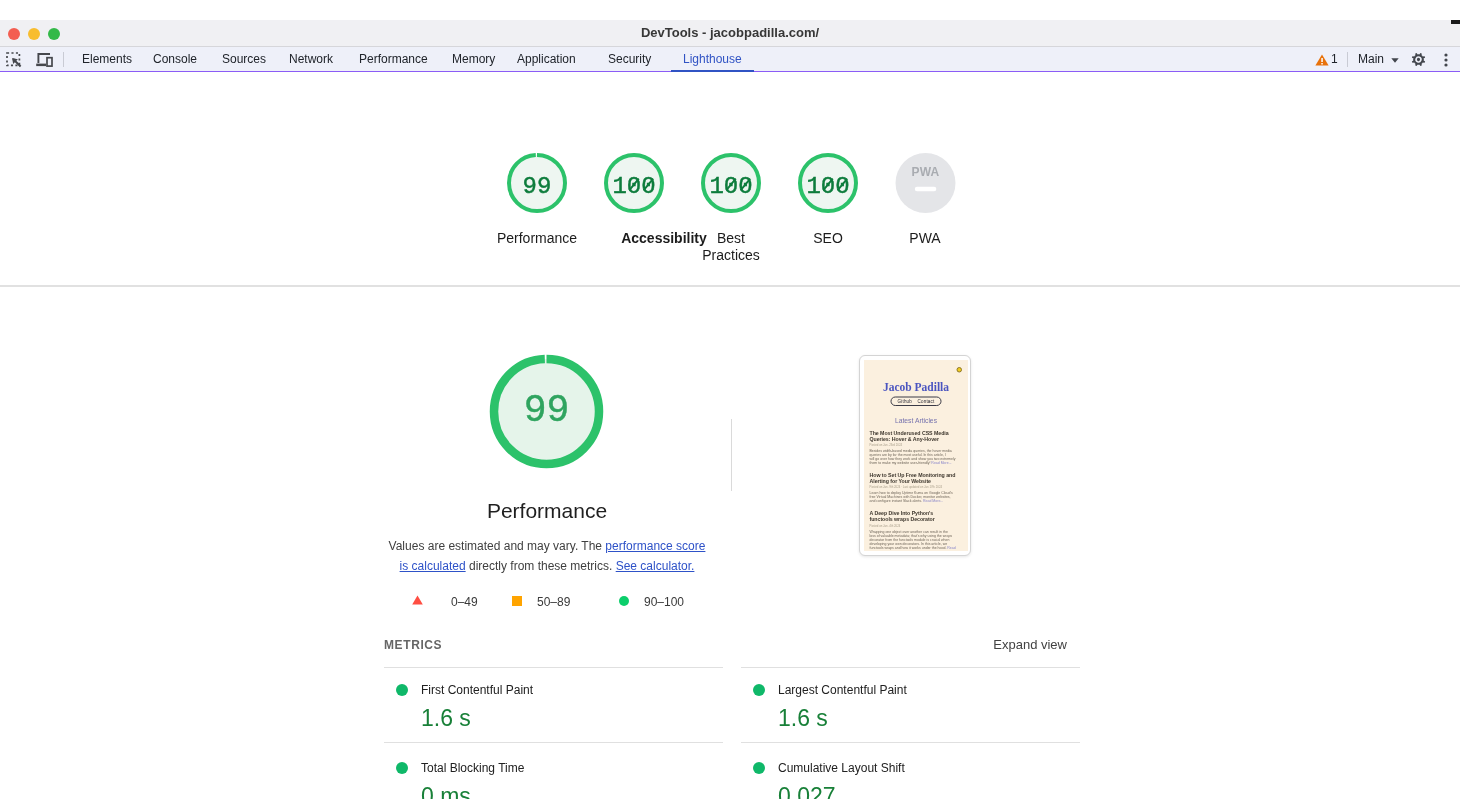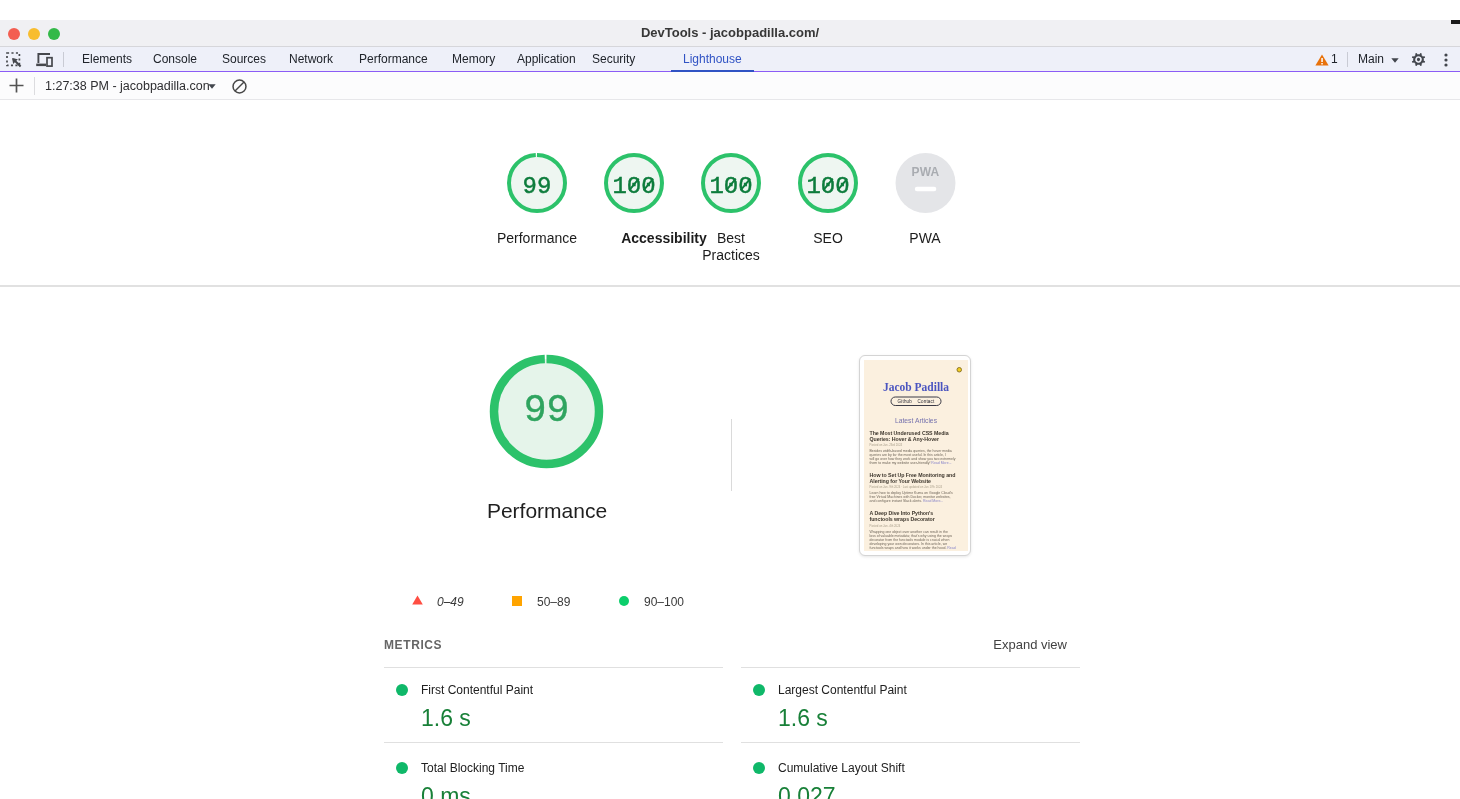--- a/index.html
+++ b/index.html
@@ -100,21 +100,21 @@
       <rect x="11" y="4.7" width="5" height="8.4" fill="none" stroke="#46484d" stroke-width="1.7"></rect>
     </svg>
     <div class="tabsep"></div>
     <div class="tab" style="left:82px;">Elements</div>
     <div class="tab" style="left:153px;">Console</div>
     <div class="tab" style="left:222px;">Sources</div>
     <div class="tab" style="left:289px;">Network</div>
     <div class="tab" style="left:359px;">Performance</div>
     <div class="tab" style="left:452px;">Memory</div>
     <div class="tab" style="left:517px;">Application</div>
-    <div class="tab" style="left:592px;">Security</div>
+    <div class="tab" style="left:608px;">Security</div>
     <div class="tab" style="left:683px; color:#3053c4;">Lighthouse</div>
     <div id="lh-underline"></div>
 
     <svg class="abs" style="left:1315px;top:7px;" width="14" height="12" viewBox="0 0 14 12">
       <path d="M7 0.5 L13.6 11.5 L0.4 11.5 Z" fill="#e8710a"></path>
       <rect x="6.3" y="4" width="1.5" height="4" fill="#fff"></rect>
       <rect x="6.3" y="9" width="1.5" height="1.5" fill="#fff"></rect>
     </svg>
     <div class="tab" style="left:1331px;">1</div>
     <div class="abs" style="left:1347px;top:5px;width:1px;height:15px;background:#c9cbd4;"></div>
@@ -138,34 +138,20 @@
         <circle cx="12" cy="12" r="2.6" fill="#42464d" stroke="none"></circle>
       </g>
     </svg>
     <svg class="abs" style="left:1444px;top:6px;" width="4" height="14" viewBox="0 0 4 14">
       <circle cx="2" cy="2" r="1.6" fill="#42464d"></circle>
         <circle cx="2" cy="7" r="1.6" fill="#42464d"></circle>
         <circle cx="2" cy="12" r="1.6" fill="#42464d"></circle>
     </svg>
   </div>
 
-  <div id="toolbar2">
-    <svg class="abs" style="left:9px;top:6px;" width="15" height="15" viewBox="0 0 15 15">
-      <path d="M7.5 0.5 V14.5 M0.5 7.5 H14.5" stroke="#535353" stroke-width="1.7"></path>
-    </svg>
-    <div id="tb2sep"></div>
-    <div id="tb2text">1:27:38 PM - jacobpadilla.con</div>
-    <svg class="abs" style="left:208px;top:12px;" width="8" height="5" viewBox="0 0 8 5">
-      <path d="M0.3 0.3 L7.7 0.3 L4 4.7 Z" fill="#42464d"></path>
-    </svg>
-    <svg class="abs" style="left:231.5px;top:7px;" width="15" height="15" viewBox="0 0 16 16">
-      <circle cx="8" cy="8" r="6.9" fill="none" stroke="#474747" stroke-width="1.6"></circle>
-      <path d="M3.2 12.8 L12.8 3.2" stroke="#474747" stroke-width="1.6"></path>
-    </svg>
-  </div>
 
 
   <div id="summary">
 
     <svg class="abs" style="left:507px;top:21px;" width="60" height="60" viewBox="0 0 60 60">
       <circle cx="30" cy="30" r="28" fill="#eef6f1"></circle>
       <circle cx="30" cy="30" r="28" fill="none" stroke="#2cc26a" stroke-width="4" stroke-dasharray="174.4 1.5" transform="rotate(-90 30 30)"></circle>
       <text x="30" y="40" text-anchor="middle" font-family="Liberation Mono, monospace" font-size="24" fill="#0d7c3c" stroke="#0d7c3c" stroke-width="0.45">99</text>
     </svg>
     <svg class="abs" style="left:604px;top:21px;" width="60" height="60" viewBox="0 0 60 60">
@@ -197,25 +183,26 @@
     <div class="sc-label" style="left:768px;">SEO</div>
     <div class="sc-label" style="left:865px;">PWA</div>
   </div>
 
   <svg class="abs" style="left:489px;top:333.5px;" width="115" height="115" viewBox="0 0 115 115">
     <circle cx="57.5" cy="57.5" r="52.5" fill="#e5f4ea"></circle>
     <circle cx="57.5" cy="57.5" r="52.5" fill="none" stroke="#2cc26a" stroke-width="8.5" stroke-dasharray="327.6 2.3" transform="rotate(-90 57.5 57.5)" stroke-linecap="butt"></circle>
     <text x="57.5" y="67" text-anchor="middle" font-family="Liberation Mono, monospace" font-size="38" fill="#2fa45f" stroke="#2fa45f" stroke-width="0.4">99</text>
   </svg>
   <div id="perf-title">Performance</div>
+  <div id="perf-desc">Values are estimated and may vary. The <span class="link">performance score<br>is calculated</span> directly from these metrics. <span class="link">See calculator.</span></div>
 
   <svg class="abs" style="left:412px;top:575px;" width="11" height="10" viewBox="0 0 11 10">
     <path d="M5.5 0.5 L10.8 9.5 L0.2 9.5 Z" fill="#ff4e42"></path>
   </svg>
-  <div class="leg-label" style="left:437px;font-style:italic;">0–49</div>
+  <div class="leg-label" style="left:451px;">0–49</div>
   <div class="abs" style="left:512px;top:576px;width:10px;height:10px;background:#ffa400;"></div>
   <div class="leg-label" style="left:537px;">50–89</div>
   <div class="abs" style="left:619px;top:576px;width:10px;height:10px;border-radius:50%;background:#0cce6b;"></div>
   <div class="leg-label" style="left:644px;">90–100</div>
 
   <div id="divider"></div>
 
   <div id="thumbcard"></div>
   <div id="thumb">
     <div id="thumb2x">

